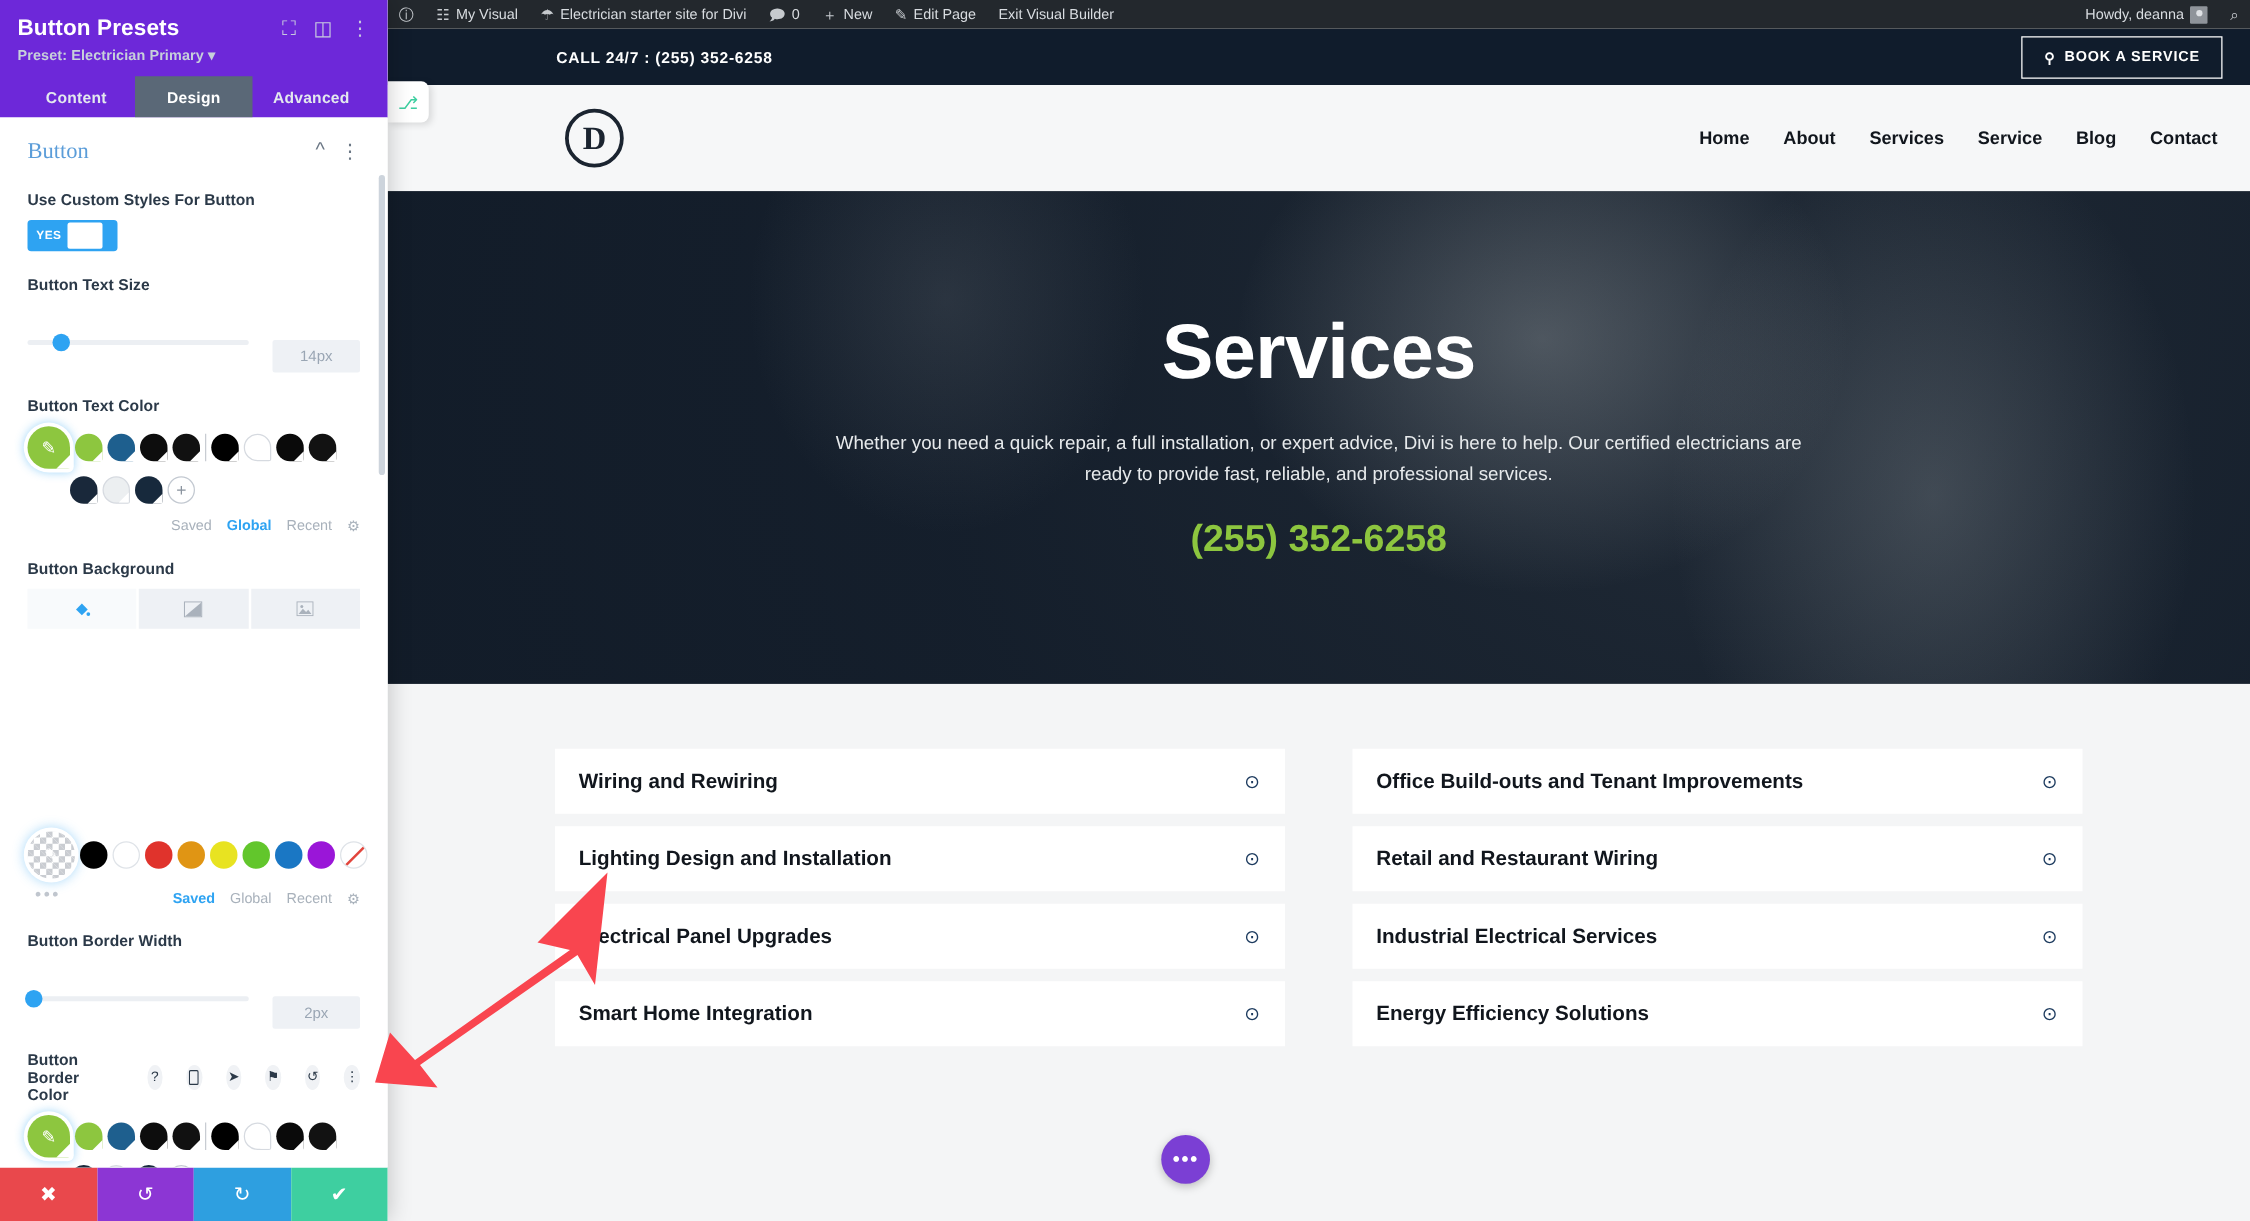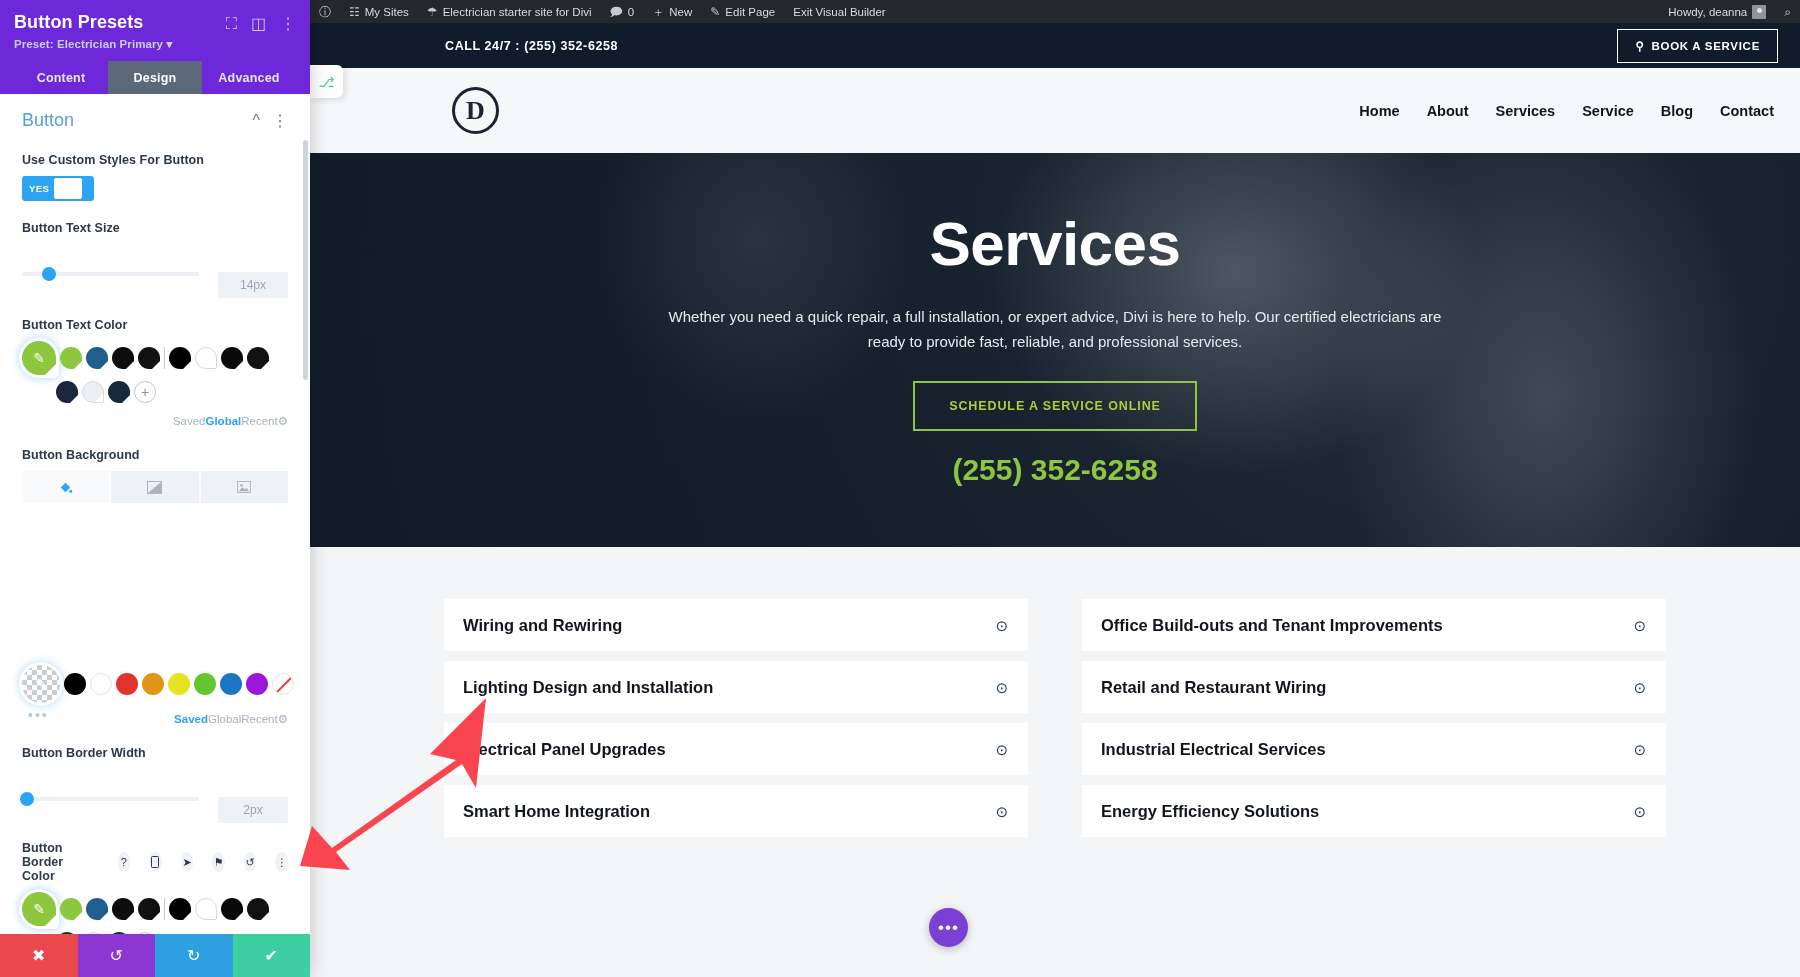--- a/index.html
+++ b/index.html
@@ -49,21 +49,21 @@
   .panel-scroll { position: absolute; inset: 0; padding: 0 22px 0 22px; }
   .panel-scrollbar {
     position: absolute; right: 2px; top: 46px; width: 5px; height: 240px;
     background: #cdd4dc; border-radius: 3px; z-index: 5;
   }
 
   .section-head {
     display: flex; align-items: center; justify-content: space-between;
     padding: 16px 0 2px 0;
   }
-  .section-title { color: #5b9dd9; font-size: 18px; font-weight: normal; }
+  .section-title { color: #5b9dd9; font-size: 18px; font-weight: normal; font-family: Liberation Serif, serif; }
   .section-head-icons { display: flex; align-items: center; gap: 12px; color: #6b7785; }
 
   .field-label {
     font-size: 12.5px; color: #2b3948; font-weight: bold; margin-top: 20px; margin-bottom: 9px;
     letter-spacing: .05px;
   }
   .field-label-row { display: flex; align-items: center; gap: 19px; margin-top: 18px; margin-bottom: 9px; }
   .field-label-row .field-label { margin: 0; }
   .mini-icon {
     width: 20px; height: 20px; border-radius: 50%; background: #f0f2f5;
@@ -111,21 +111,21 @@
   .sw.divider { width: 1px; height: 22px; background: #c8ccd2; border-radius: 0; }
   .sw.divider::after { display: none; }
   .sw.add {
     border: 1px solid #c3c9d1; background: #fff; border-radius: 50%;
     display: flex; align-items: center; justify-content: center;
     color: #8a939e; font-size: 14px;
   }
   .sw.add::after { display: none; }
 
   .picker-tabs {
-    display: flex; align-items: center; justify-content: flex-end; gap: 0;
+    display: flex; align-items: center; justify-content: flex-end; gap: 12px;
     margin-top: 11px; font-size: 11.5px;
   }
   .pt { color: #a8b1bb; cursor: pointer; }
   .pt.active { color: #2ea3f2; font-weight: bold; }
 
   .bg-type-row { display: flex; gap: 2px; margin-top: 4px; }
   .bg-type {
     flex: 1; height: 32px; display: flex; align-items: center; justify-content: center;
     background: #eef1f5; cursor: pointer;
   }
@@ -266,21 +266,21 @@
 <body>
 
 <div id="root">
 
   <div class="wp-bar">
     <div class="wp-item">
       <span class="wp-ico">ⓘ</span>
     </div>
     <div class="wp-item">
       <span class="wp-ico">☷</span>
-      <span>My Sites</span>
+      <span>My Visual</span>
     </div>
     <div class="wp-item">
       <span class="wp-ico">☂</span>
       <span>Electrician starter site for Divi</span>
     </div>
     <div class="wp-item">
       <span class="wp-ico">🗩</span>
       <span>0</span>
     </div>
     <div class="wp-item">
@@ -325,21 +325,20 @@
         <span class="nav-link">Service</span>
         <span class="nav-link">Blog</span>
         <span class="nav-link">Contact</span>
       </nav>
     </div>
 
     <div class="hero">
       <div class="hero-inner">
         <div class="hero-title">Services</div>
         <div class="hero-sub">Whether you need a quick repair, a full installation, or expert advice, Divi is here to help. Our certified electricians are ready to provide fast, reliable, and professional services.</div>
-        <div class="hero-cta">SCHEDULE A SERVICE ONLINE</div>
         <div class="hero-phone">(255) 352-6258</div>
       </div>
     </div>
 
     <div class="services-wrap">
       <div class="services-grid">
         <div class="svc-col">
           <div class="svc-item">
             <span class="svc-title">Wiring and Rewiring</span>
             <span class="svc-toggle">⊙</span>

